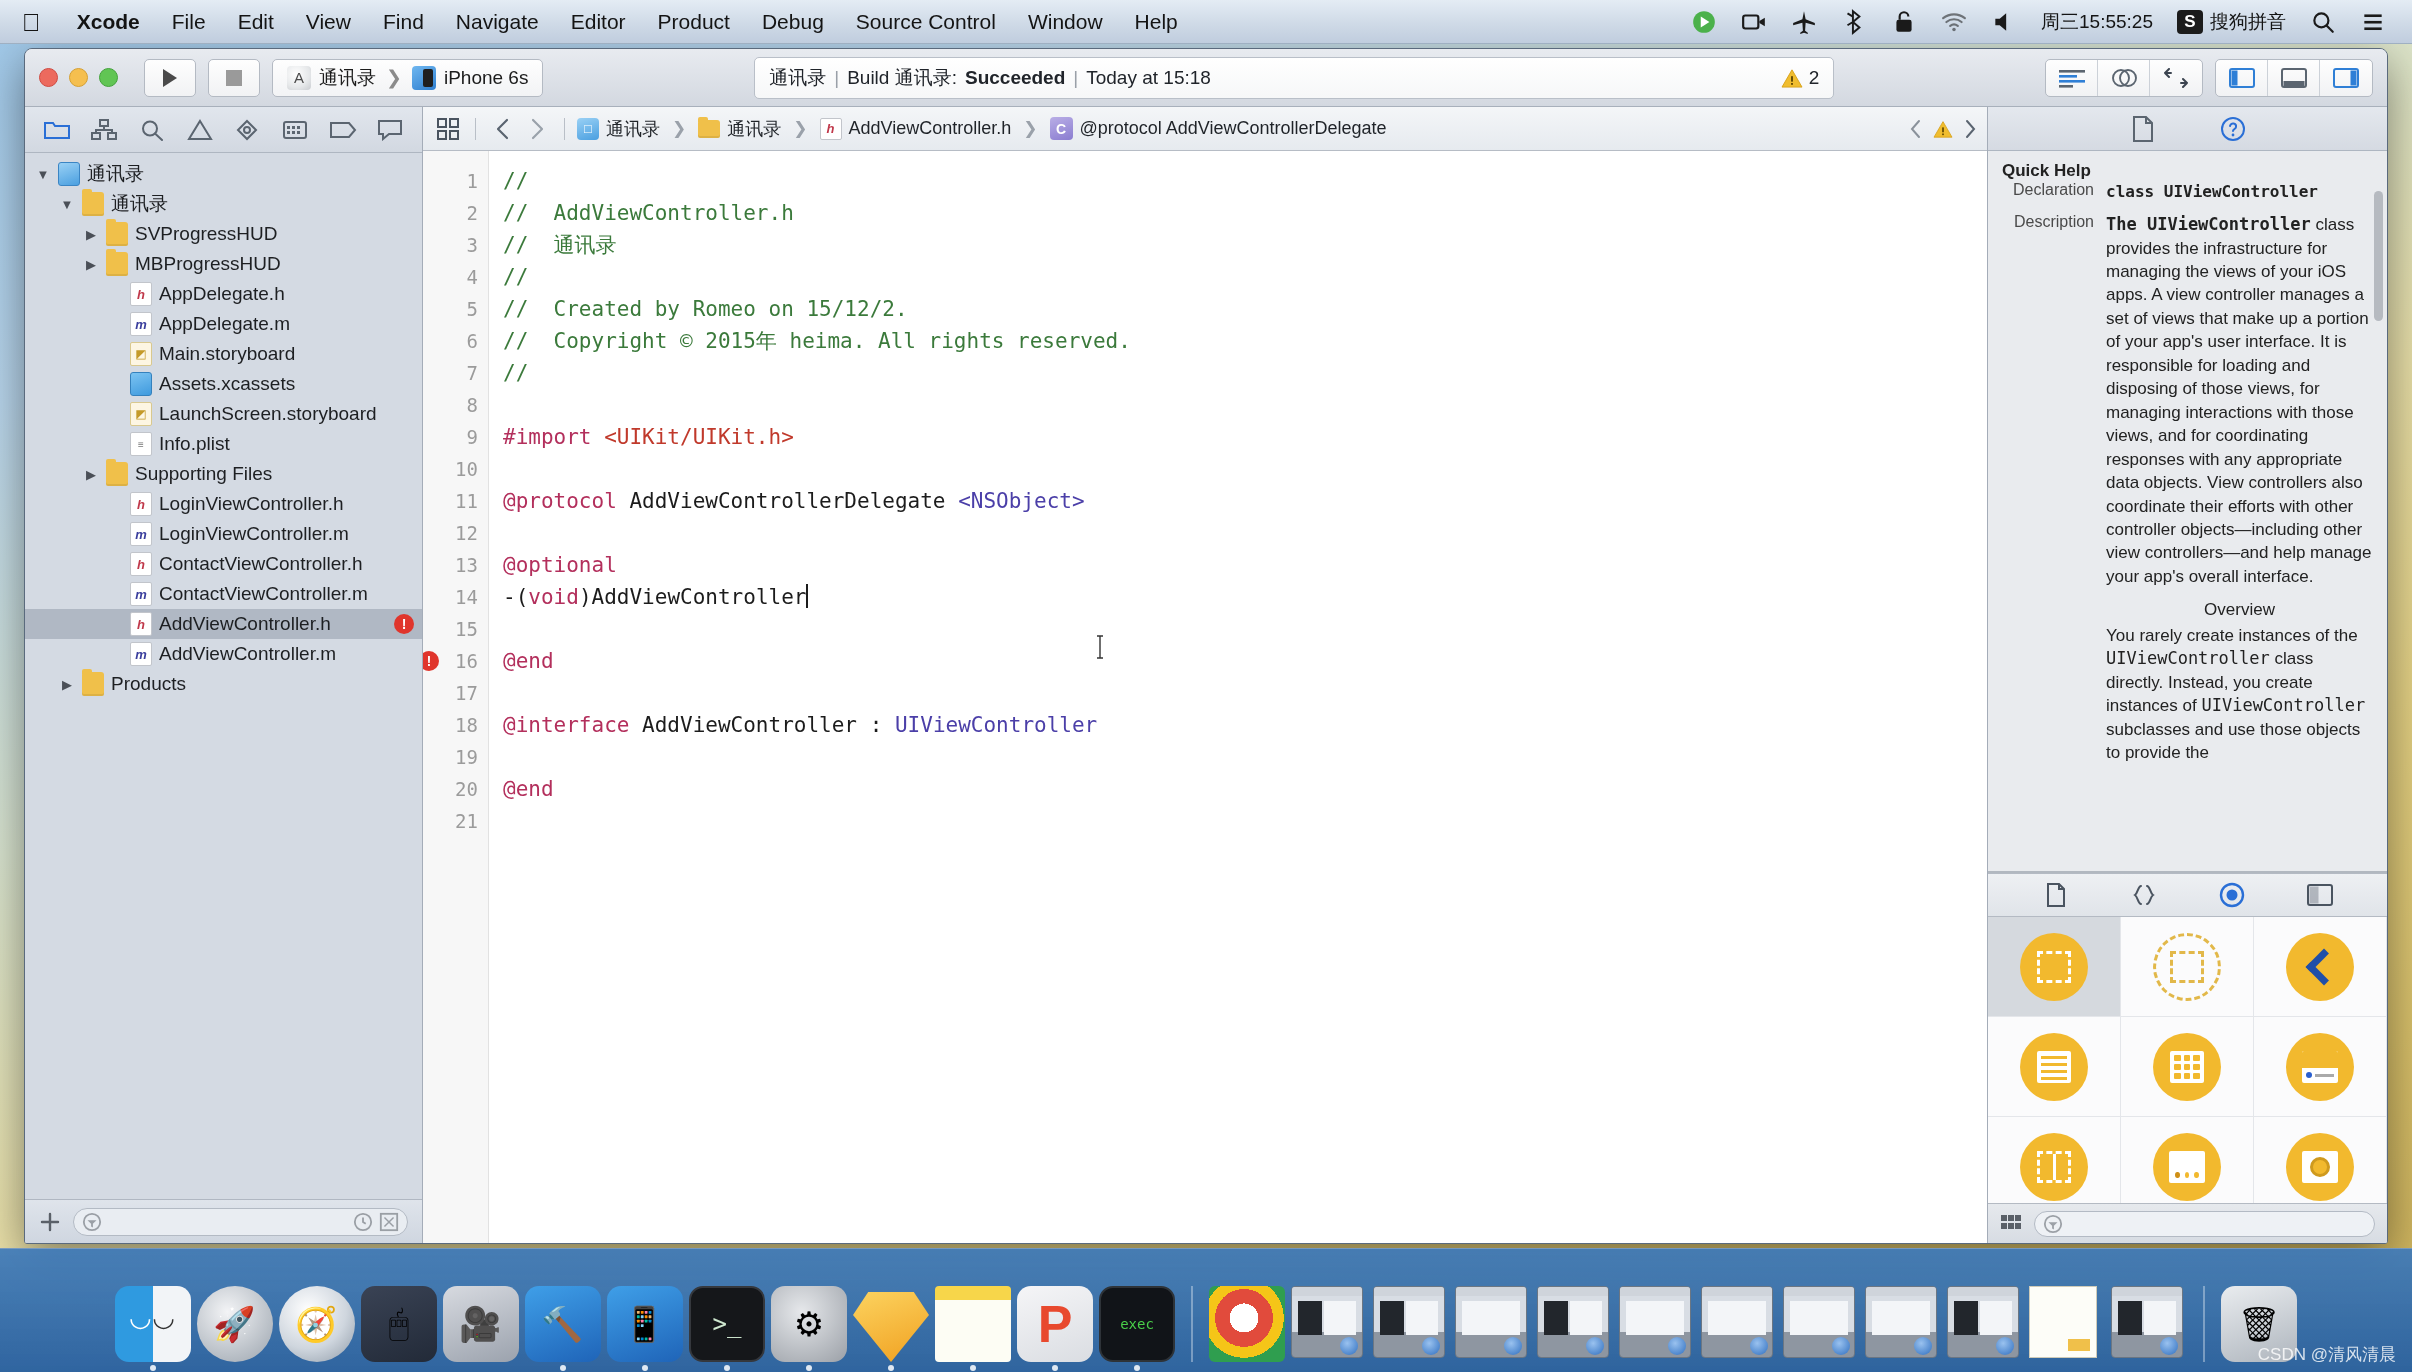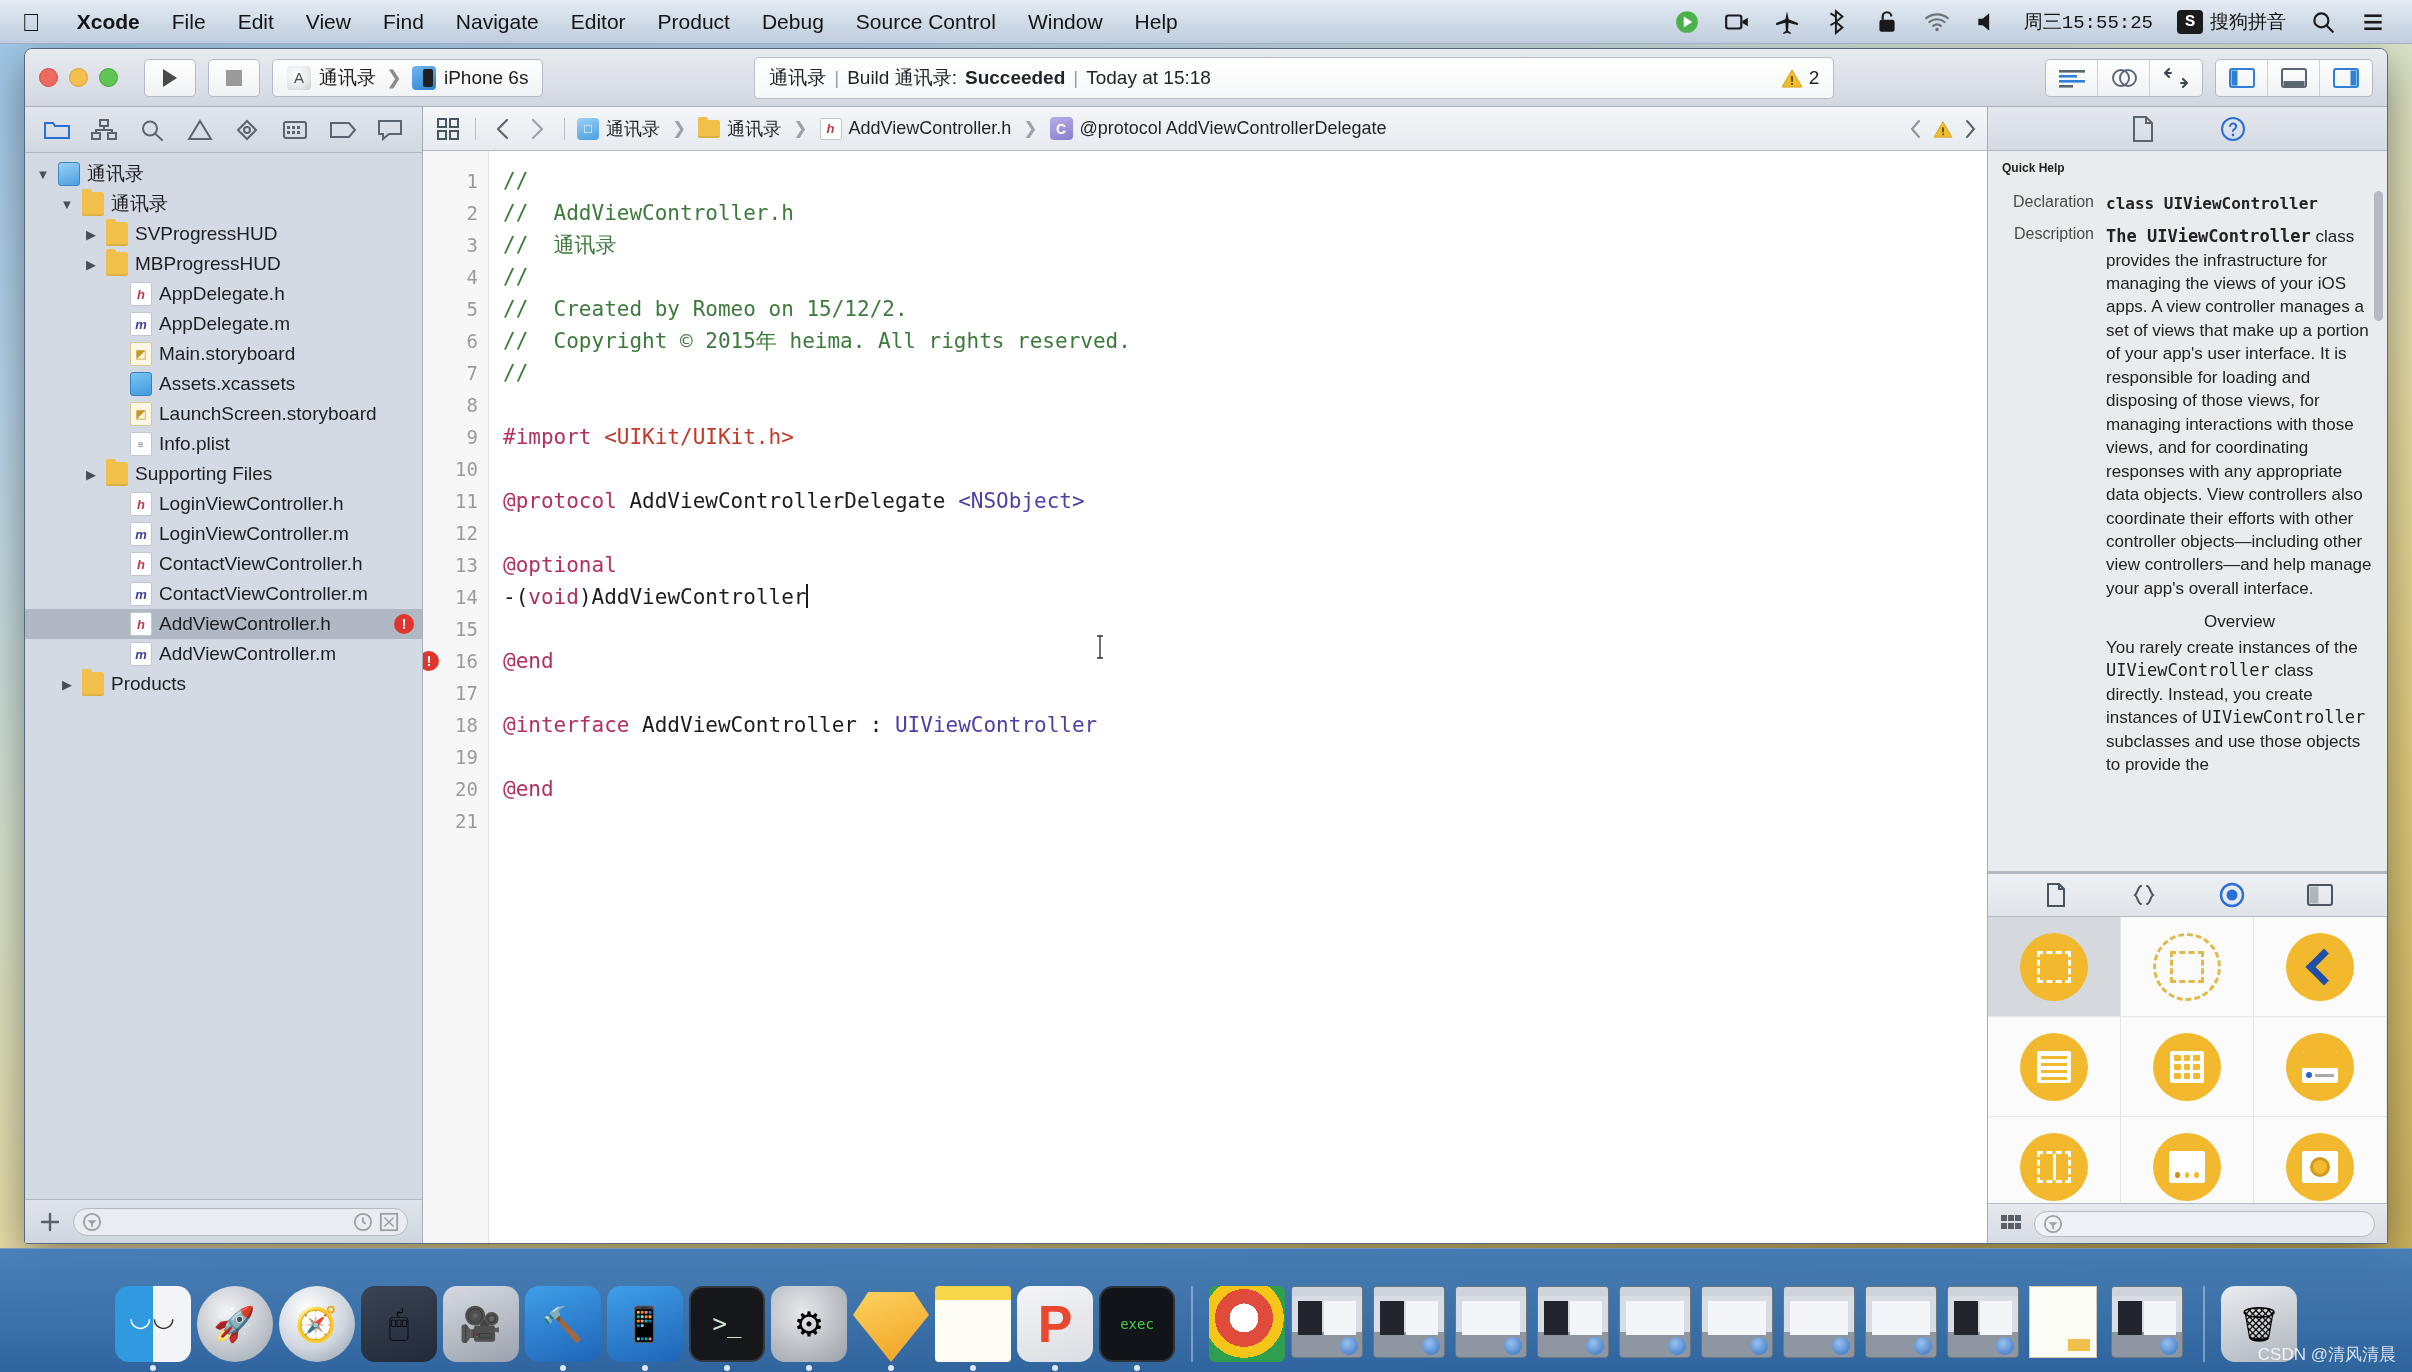--- a/index.html
+++ b/index.html
@@ -31,21 +31,21 @@
     white-space: nowrap; cursor: default;
   }
   .menu-item.apple { padding: 0 20px 0 22px; font-size: 25px; }
   .menu-item.bold { font-weight: bold; }
   .menu-right {
     margin-left: auto; display: flex; align-items: center;
     padding-right: 16px; gap: 4px;
   }
   .status-item {
     padding: 12px 10px; height: 28px; display: flex; align-items: center;
-    font-size: 19px; white-space: nowrap; font-family: Liberation Mono, monospace;
+    font-size: 19px; white-space: nowrap;
   }
   .sicon { width: 26px; height: 26px; display:block; }
 
   
   #window {
     position: absolute; left: 24px; top: 48px;
     width: 2364px; height: 1196px;
     background: #d6dce4;
     border: 1px solid #5a6a7d;
     border-radius: 8px 8px 3px 3px;
@@ -290,21 +290,21 @@
     background: linear-gradient(180deg,#e4e8ee,#d5dae2);
     border-bottom: 1px solid #aeb6c1;
     display: flex; align-items: center; justify-content: center; gap: 56px;
   }
   #util-tabs .ut { width: 34px; height: 34px; display:flex;align-items:center;justify-content:center; }
   #quickhelp {
     flex: 0 0 720px; overflow: hidden; position: relative;
     background: #e9ebee; padding: 10px 14px 0 14px;
     font-size: 17px; color: #222;
   }
-  .qh-title { font-weight: bold; font-size: 12px; margin-bottom: 18px; }
+  .qh-title { font-weight: bold; font-size: 17px; }
   .qh-row { display: flex; margin-bottom: 10px; }
   .qh-label {
     width: 104px; flex: 0 0 104px; text-align: right;
     padding-right: 12px; color: #4a4a4a; font-size: 16px;
   }
   .qh-val { flex: 1; line-height: 1.38; }
   .qh-val.mono { font-family: "DejaVu Sans Mono", monospace; font-size: 16px; font-weight: bold; }
   .qh-val .mono { font-family: "DejaVu Sans Mono", monospace; }
   .qh-head { font-weight: normal; margin-top: 10px; margin-bottom: 2px; text-align: center; }
   .qh-scroll {

